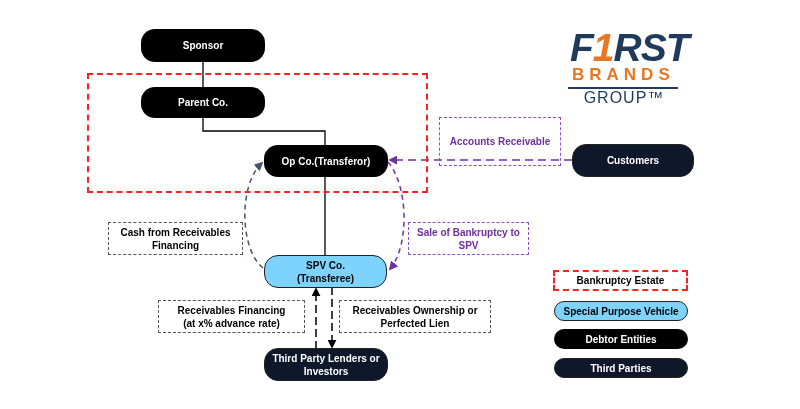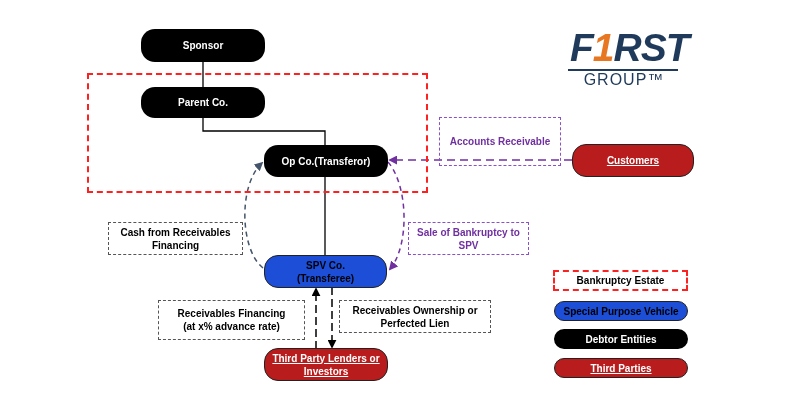--- a/index.html
+++ b/index.html
@@ -1,20 +1,20 @@
 <!DOCTYPE html>
 <html><head>
 <meta charset="utf-8">
 <style>
   html, body { margin:0; padding:0; background:#ffffff; }
   body { width:800px; height:409px; position:relative; overflow:hidden; font-family:"Liberation Sans", sans-serif; }
   .node { position:absolute; box-sizing:border-box; border-radius:14px; display:flex; align-items:center; justify-content:center; text-align:center; font-weight:bold; font-size:10px; line-height:13px; }
   .debtor { background:#000; color:#fff; }
-  .spv { background:#1d4ed8; color:#000; border:1.3px solid #222; }
-  .third { background:#b91c1c; color:#fff; border:1.3px solid #222;text-decoration:underline; }
+  .spv { background:#7dd3fc; color:#000; border:1.3px solid #222; }
+  .third { background:#0f172a; color:#fff; border:1.3px solid #222; }
   .label-box { position:absolute; box-sizing:border-box; display:flex; align-items:center; justify-content:center; text-align:center; font-weight:bold; font-size:10px; line-height:13px; }
   .gray-dash { border:1.3px dashed #555; color:#000; }
   .purple-dash { border:1.3px dashed #8a4fc9; color:#7030a0; }
   .red-dash { border:2px dashed #ff2020; }
   svg.lines { position:absolute; left:0; top:0; }
   .logo { position:absolute; left:566px; top:30px; width:116px; }
   .logo-first { font-family:"Liberation Sans", sans-serif; font-weight:bold; font-style:italic; font-size:39px; color:#1f3a5a; letter-spacing:-1px; line-height:36px; text-align:left; padding-left:4px; }
   .logo-first .one { color:#e87722; }
   .logo-brands { font-weight:bold; font-size:17px; color:#e87722; letter-spacing:5px; line-height:18px; padding-left:6px; }
   .logo-rule { height:1.5px; background:#1f3a5a; margin:3px 0 2px 2px; width:110px; }
@@ -81,21 +81,21 @@
   <span>Accounts Receivable</span>
 </div>
 <div class="label-box gray-dash" style="left:108px;top:222px;width:135px;height:33px;flex-direction:column;">
   <span>Cash from Receivables</span>
   <span>Financing</span>
 </div>
 <div class="label-box purple-dash" style="left:408px;top:222px;width:121px;height:33px;flex-direction:column;">
   <span>Sale of Bankruptcy to</span>
   <span>SPV</span>
 </div>
-<div class="label-box gray-dash" style="left:158px;top:300px;width:147px;height:40px;flex-direction:column;">
+<div class="label-box gray-dash" style="left:158px;top:300px;width:147px;height:33px;flex-direction:column;">
   <span>Receivables Financing</span>
   <span>(at x% advance rate)</span>
 </div>
 <div class="label-box gray-dash" style="left:339px;top:300px;width:152px;height:33px;flex-direction:column;">
   <span>Receivables Ownership or</span>
   <span>Perfected Lien</span>
 </div>
 
 <div>
   <div class="label-box red-dash" style="left:553px;top:270px;width:135px;height:21px;color:#000;">
@@ -107,15 +107,16 @@
   <div class="node debtor" style="left:554px;top:329px;width:134px;height:20px;">
     <span>Debtor Entities</span>
   </div>
   <div class="node third" style="left:554px;top:358px;width:134px;height:20px;">
     <span>Third Parties</span>
   </div>
 </div>
 
 <div class="logo">
   <div class="logo-first"><span>F</span><span class="one">1</span><span>RST</span></div>
+  <div class="logo-brands">BRANDS</div>
   <div class="logo-rule"></div>
   <div class="logo-group">GROUP™</div>
 </div>
 
 </body></html>

